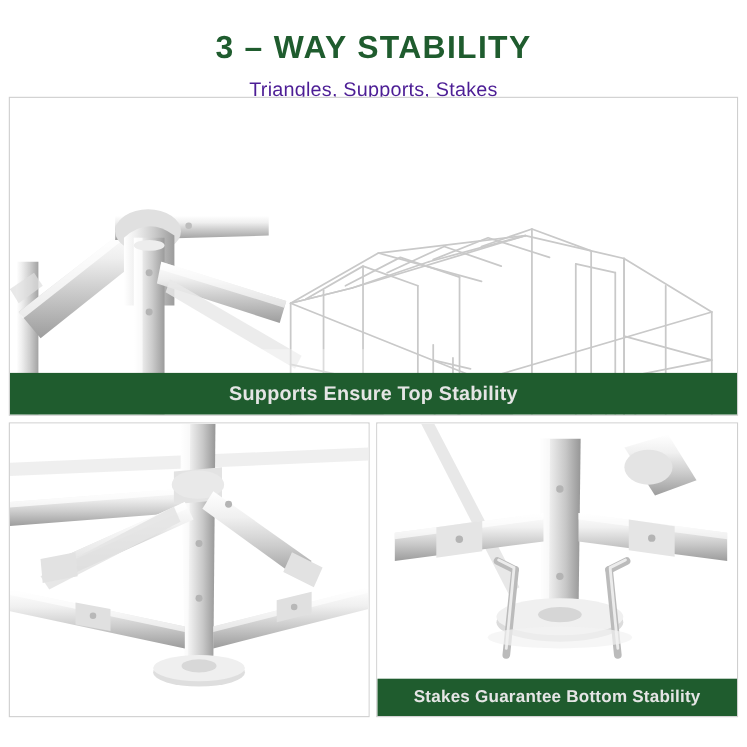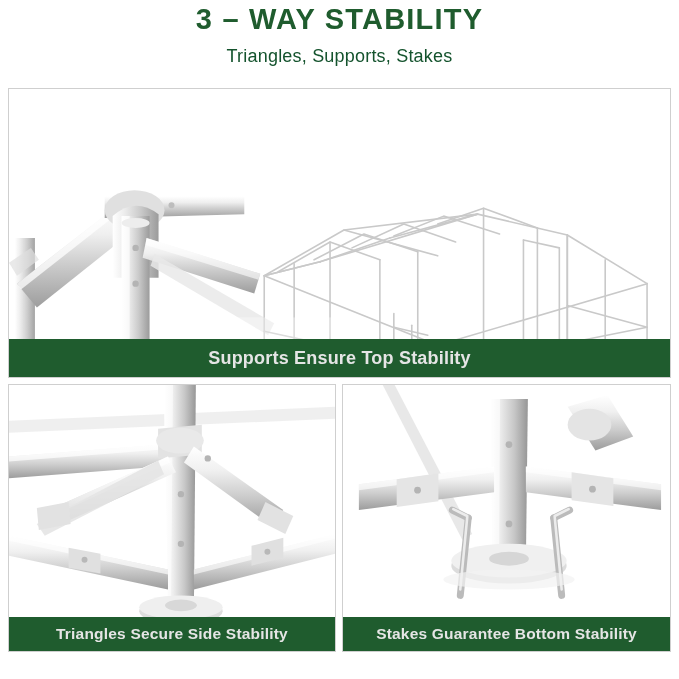--- a/index.html
+++ b/index.html
@@ -15,34 +15,34 @@
   }
   .page {
     position: relative;
     width: 679px;
     height: 679px;
     background: #ffffff;
     box-sizing: border-box;
   }
   
   .header {
-    padding-top: 4px;
+    padding-top: 29px;
     text-align: center;
   }
   .title {
     font-size: 29px;
     font-weight: bold;
     color: #1f5c2e;
     letter-spacing: 1.2px;
     line-height: 1.1;
   }
   .subtitle {
     margin-top: 10px;
     font-size: 18px;
-    color: #14532d;
+    color: #4c1d95;
     letter-spacing: 0.2px;
   }
   
   .panels {
     position: absolute;
     left: 8px;
     top: 88px;
     width: 663px;
     height: 580px;
   }
@@ -307,21 +307,20 @@
           <path d="M258 118 L286 132 L278 150 L250 136 Z" fill="#e2e2e2"></path>
 
           <ellipse cx="173" cy="228" rx="42" ry="13" fill="#dedede"></ellipse>
           <ellipse cx="173" cy="224" rx="42" ry="12" fill="#efefef"></ellipse>
           <ellipse cx="173" cy="222" rx="16" ry="6" fill="#d8d8d8"></ellipse>
 
           <circle cx="173" cy="110" r="3.2" fill="#b4b4b4"></circle>
           <circle cx="173" cy="160" r="3.2" fill="#b4b4b4"></circle>
         </svg>
       </div>
-      <div class="caption">Triangles Secure Side Stability</div>
     </div>
 
     <div class="panel panel-br">
       <div class="photo">
         <svg class="art" viewBox="0 0 329 268" preserveAspectRatio="none">
           <defs>
             <linearGradient id="c1" x1="0" y1="0" x2="0" y2="1">
               <stop offset="0%" stop-color="#ffffff"></stop>
               <stop offset="30%" stop-color="#f0f0f0"></stop>
               <stop offset="62%" stop-color="#cdcdcd"></stop>

